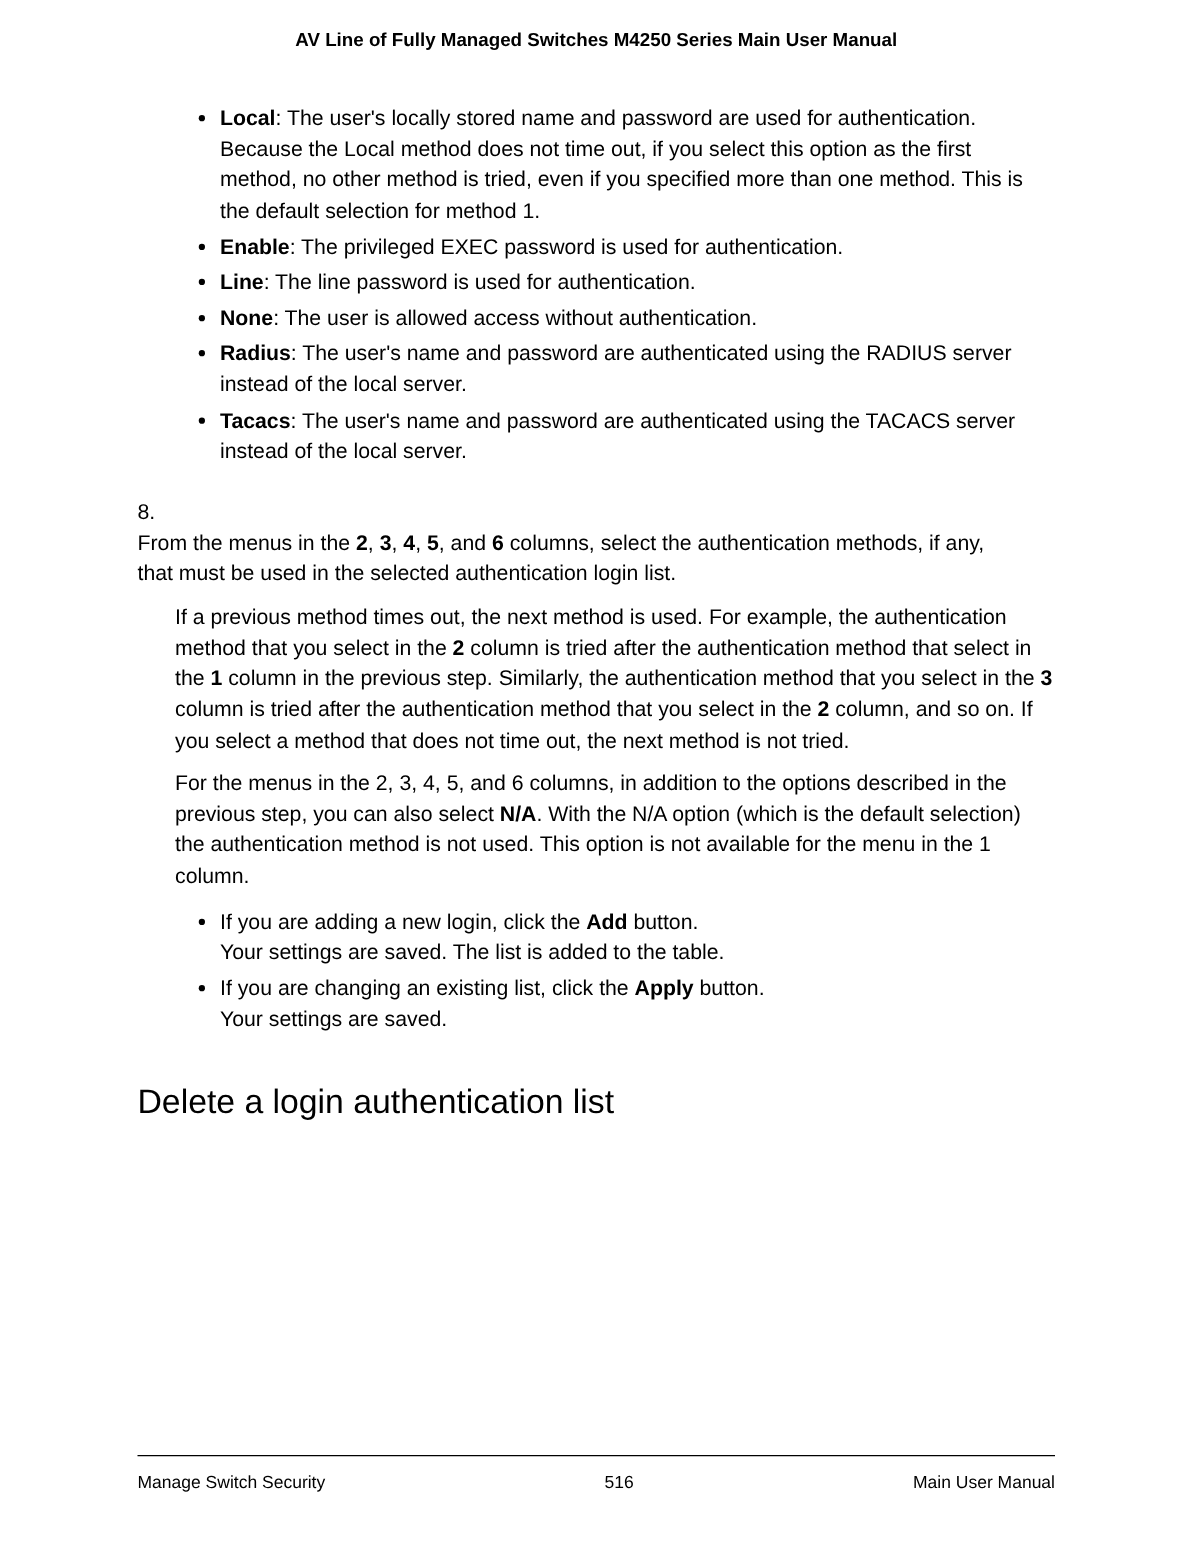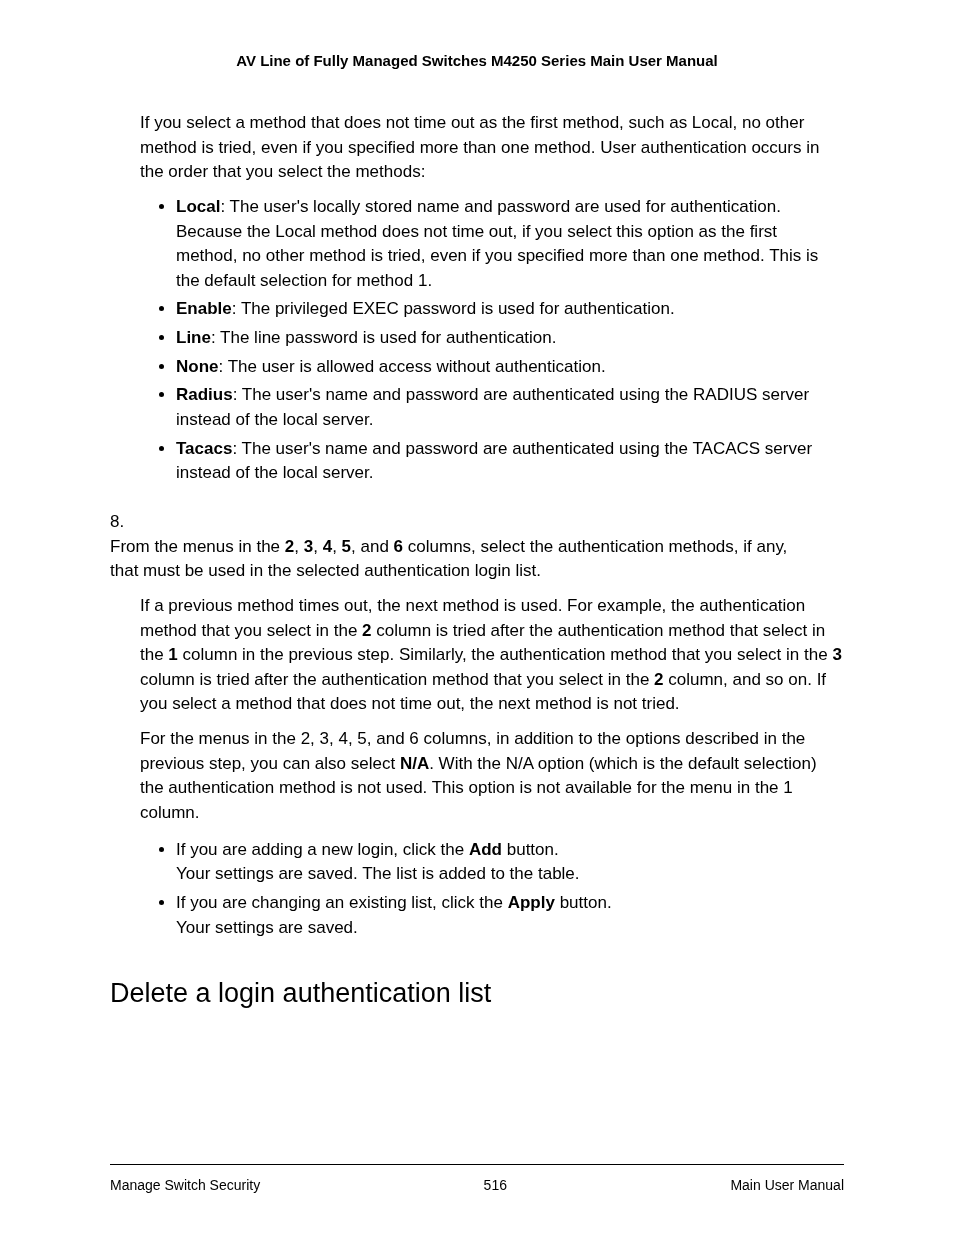--- a/index.html
+++ b/index.html
@@ -6,21 +6,21 @@
     font-family: Arial, Helvetica, sans-serif;
     margin: 0;
     padding: 0;
     background: #fff;
     color: #000;
   }
   .page {
     width: 954px;
     height: 1235px;
     box-sizing: border-box;
-    padding: 52px 110px 40px 110px;
+    padding: 24px 110px 40px 110px;
     position: relative;
   }
   .header {
     text-align: center;
     font-weight: bold;
     font-size: 15px;
     margin-bottom: 42px;
   }
   .body {
     font-size: 17px;
@@ -88,21 +88,20 @@
 </style>
 </head>
 <body>
 
 <div class="page">
 
   <div class="header">AV Line of Fully Managed Switches M4250 Series Main User Manual</div>
 
   <div class="body">
 
-    <div class="intro">If you select a method that does not time out as the first method, such as Local, no other method is tried, even if you specified more than one method. User authentication occurs in the order that you select the methods:</div>
 
     <ul class="auth-list">
       <li><span class="b">Local</span><span>: The user's locally stored name and password are used for authentication. Because the Local method does not time out, if you select this option as the first method, no other method is tried, even if you specified more than one method. This is the default selection for method 1.</span></li>
       <li><span class="b">Enable</span><span>: The privileged EXEC password is used for authentication.</span></li>
       <li><span class="b">Line</span><span>: The line password is used for authentication.</span></li>
       <li><span class="b">None</span><span>: The user is allowed access without authentication.</span></li>
       <li><span class="b">Radius</span><span>: The user's name and password are authenticated using the RADIUS server instead of the local server.</span></li>
       <li><span class="b">Tacacs</span><span>: The user's name and password are authenticated using the TACACS server instead of the local server.</span></li>
     </ul>
 

